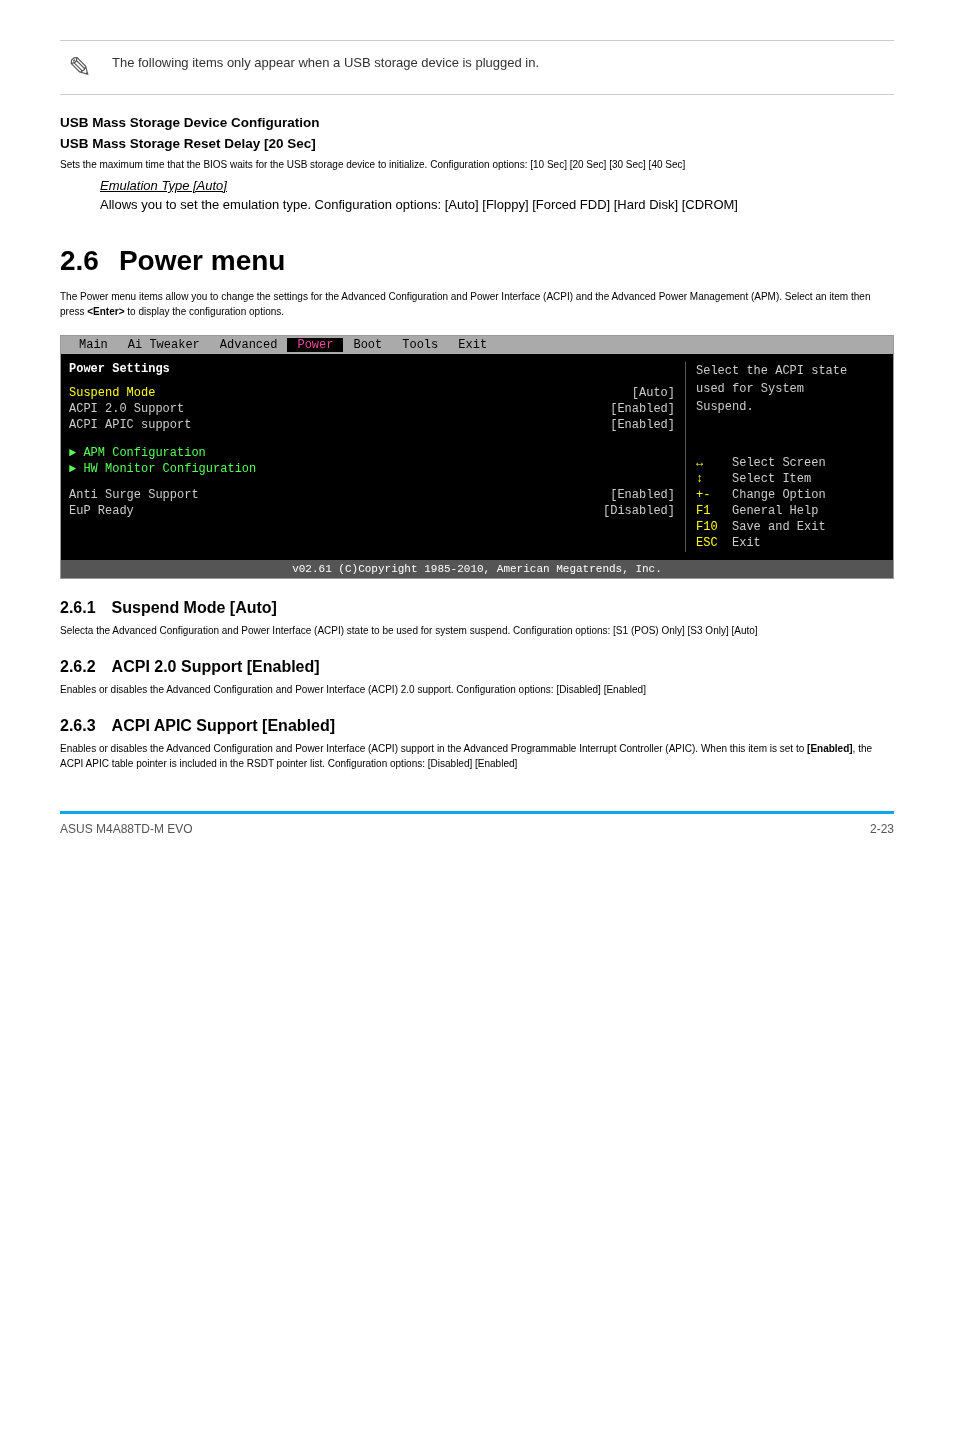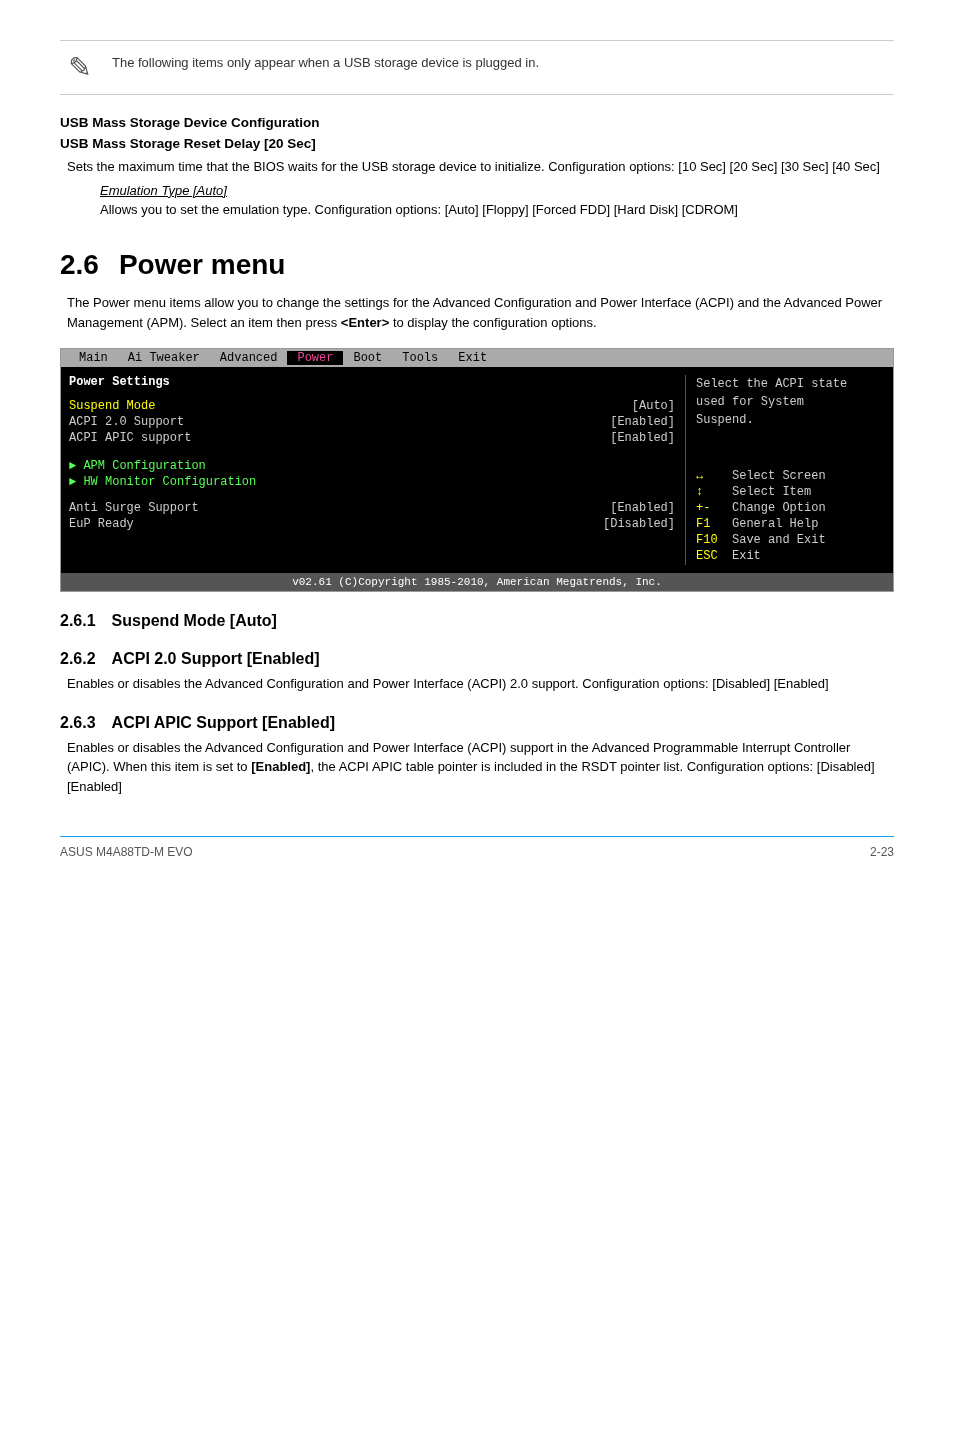--- a/index.html
+++ b/index.html
@@ -40,24 +40,23 @@
       font-weight: bold;
       font-size: 13.5px;
       margin-bottom: 6px;
     }
     .subsection-heading {
       font-weight: bold;
       font-size: 13.5px;
       margin-bottom: 6px;
     }
     .body-text {
-      font-size: 13px;
+      font-size: 10px;
       line-height: 1.5;
       margin-bottom: 6px;
-      margin-left: 7px;
     }
     .italic-label {
       font-style: italic;
       font-size: 13px;
       text-decoration: underline;
       display: block;
       margin-bottom: 2px;
       margin-left: 40px;
     }
     .indent-text {
@@ -206,21 +205,21 @@
       font-size: 16px;
       font-weight: bold;
     }
     .sub-title {
       font-size: 16px;
       font-weight: bold;
     }
 
     
     .page-footer {
-      border-top: 1px solid #0ea5e9;
+      border-top: 3px solid #0ea5e9;
       margin-top: 40px;
       padding-top: 8px;
       display: flex;
       justify-content: space-between;
       font-size: 12px;
       color: #555;
     }
 
     
     .bold { font-weight: bold; }
@@ -319,20 +318,21 @@
     </div>
   </div>
   <div class="bios-footer">v02.61 (C)Copyright 1985-2010, American Megatrends, Inc.</div>
 </div>
 
 <div>
   <div class="sub-heading">
     <span class="sub-number">2.6.1</span>
     <span class="sub-title">Suspend Mode [Auto]</span>
   </div>
+  <div class="body-text">Selecta the Advanced Configuration and Power Interface (ACPI) state to be used for system suspend. Configuration options: [S1 (POS) Only] [S3 Only] [Auto]</div>
 </div>
 
 <div>
   <div class="sub-heading">
     <span class="sub-number">2.6.2</span>
     <span class="sub-title">ACPI 2.0 Support [Enabled]</span>
   </div>
   <div class="body-text">Enables or disables the Advanced Configuration and Power Interface (ACPI) 2.0 support. Configuration options: [Disabled] [Enabled]</div>
 </div>
 

